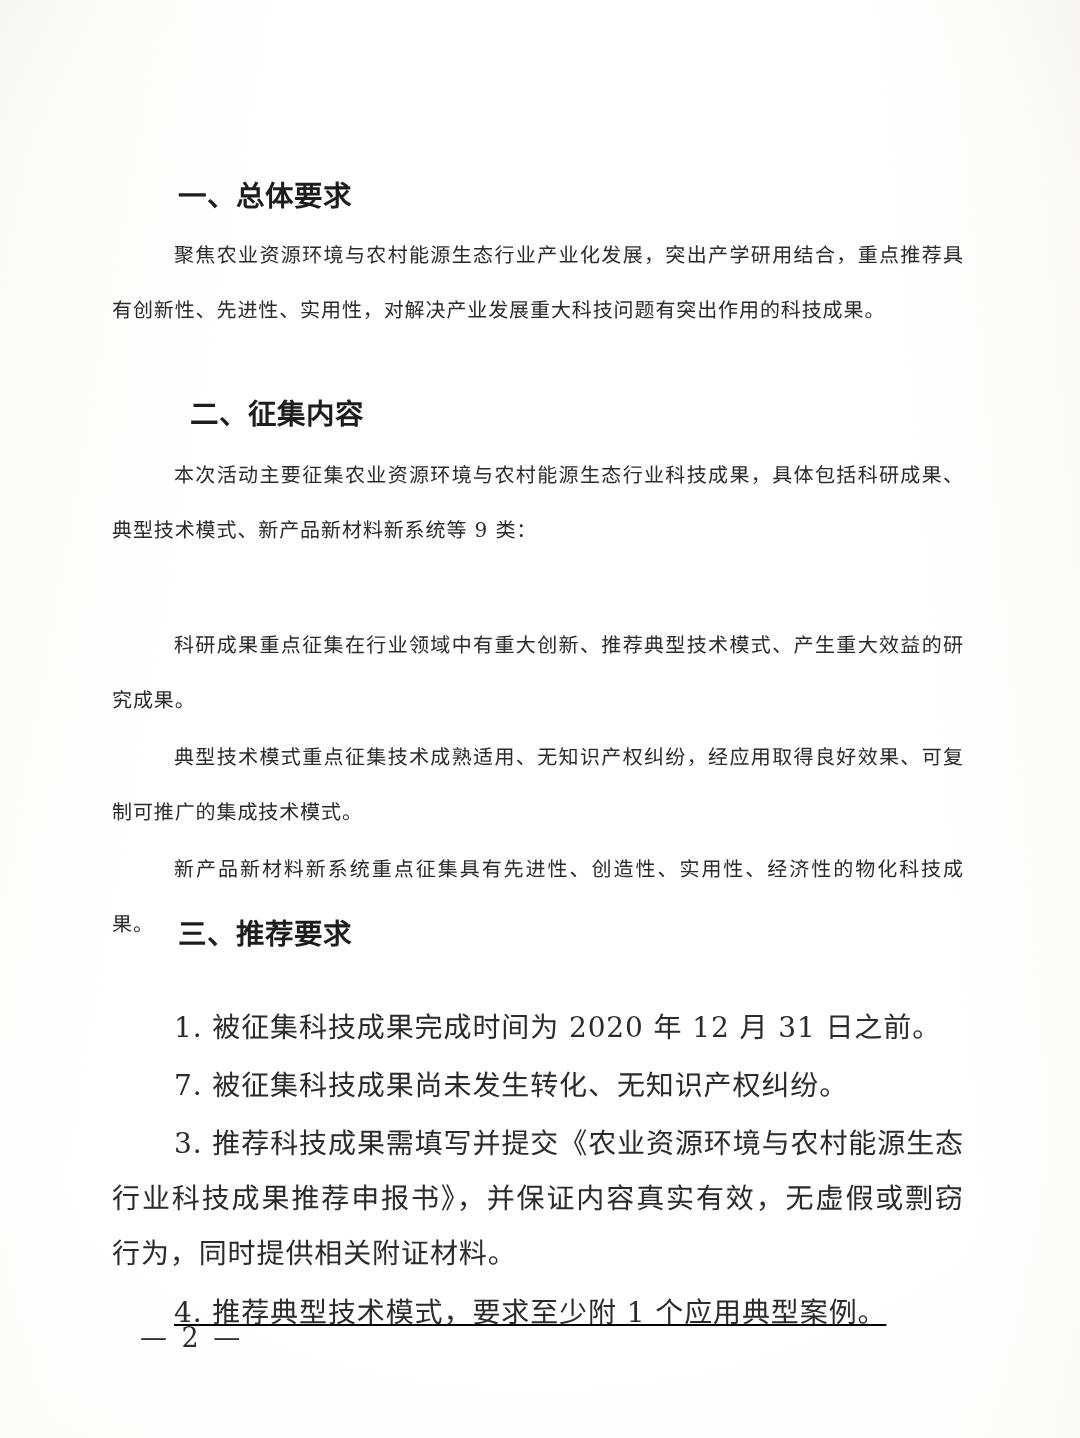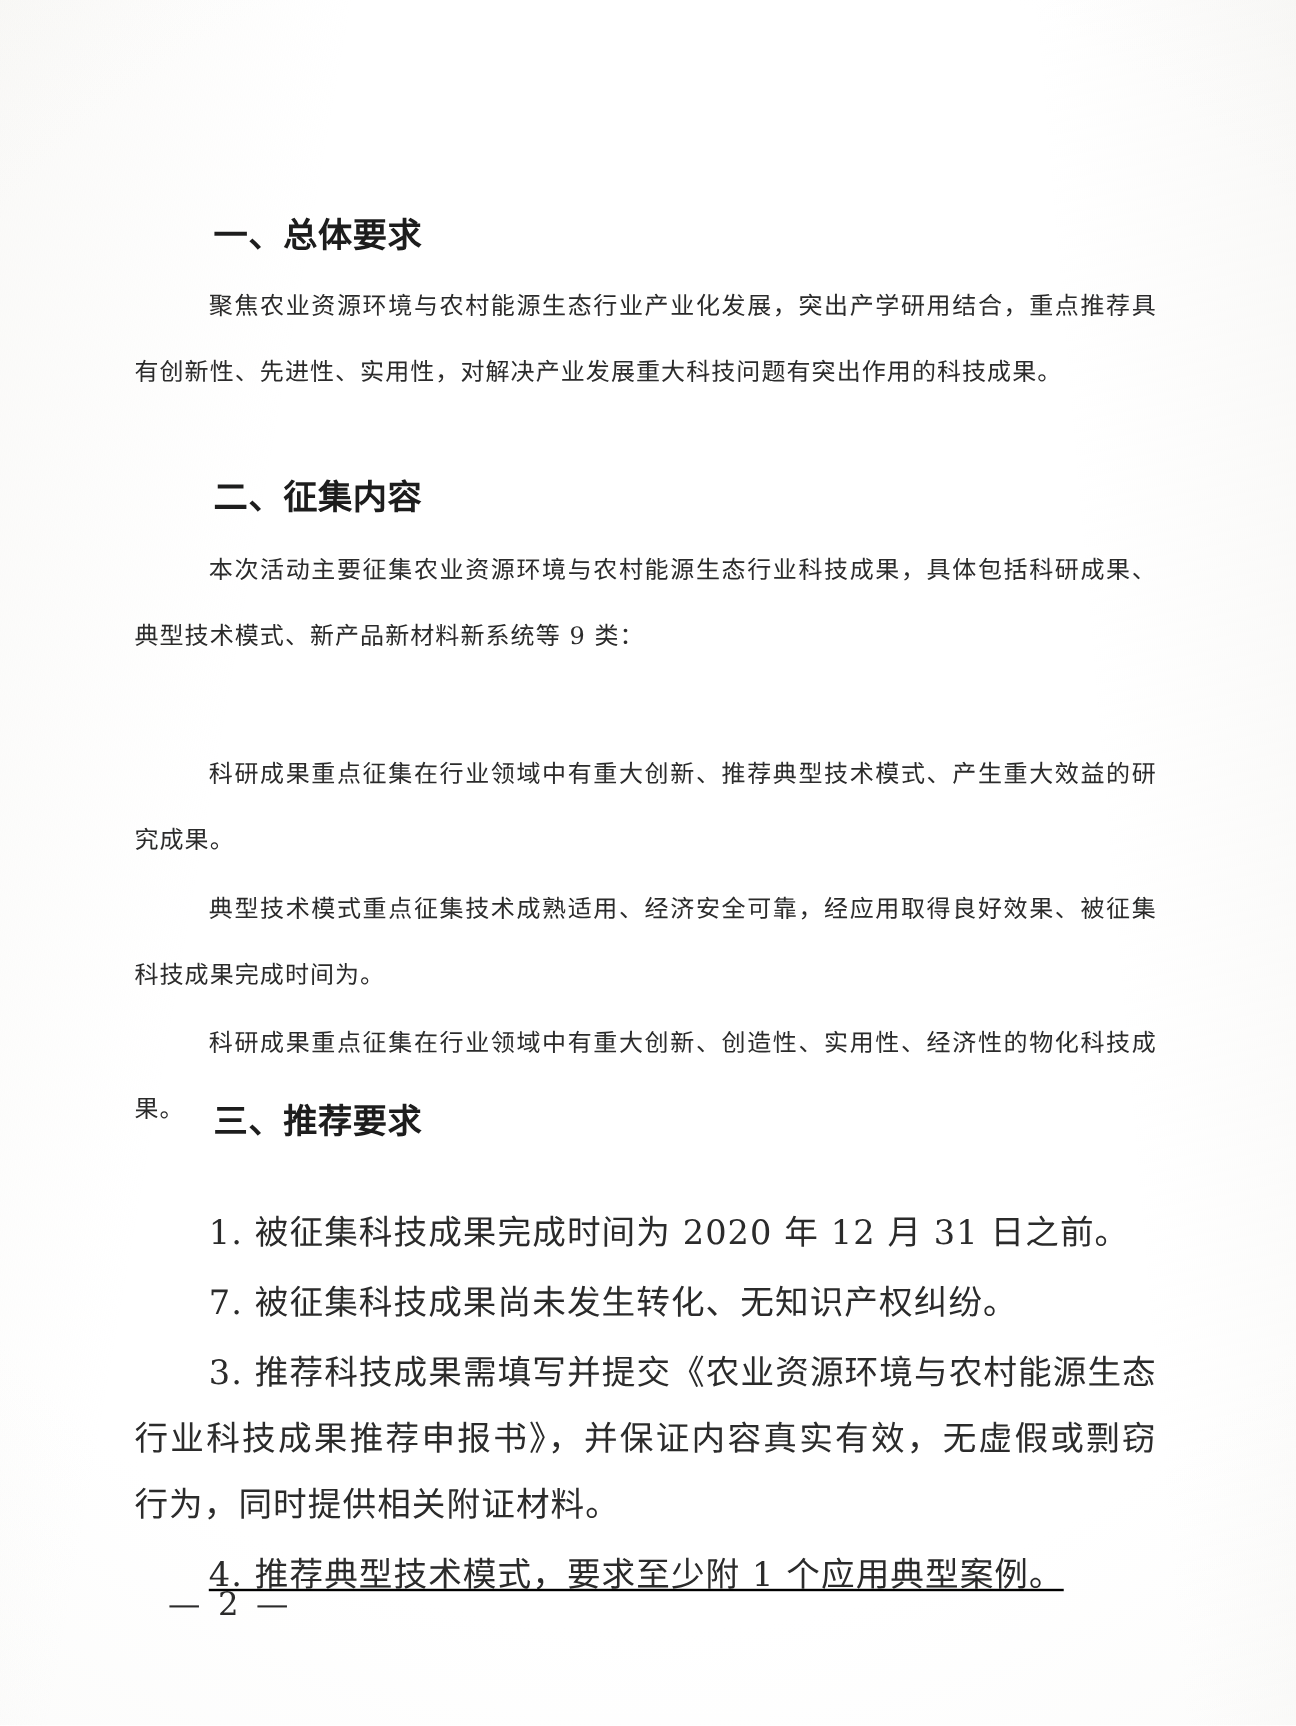--- a/index.html
+++ b/index.html
@@ -82,21 +82,21 @@
     top: 1322px;
     font-family: "DejaVu Serif", "Liberation Serif", serif;
     font-size: 27px;
     color: #2b2b2b;
     letter-spacing: 3px;
   }
 
   
   .blk-h1 { position: absolute; left: 0; top: 182px;  width: 852px; }
   .blk-p1 { position: absolute; left: 0; top: 228px;  width: 852px; }
-  .blk-h2 { position: absolute; left: 0; top: 400px;  width: 852px; }
+  .blk-h2 { position: absolute; left: 12px; top: 400px;  width: 852px; }
   .blk-p2 { position: absolute; left: 0; top: 448px;  width: 852px; }
   .blk-p3 { position: absolute; left: 0; top: 618px;  width: 852px; }
   .blk-p4 { position: absolute; left: 0; top: 730px;  width: 852px; }
   .blk-p5 { position: absolute; left: 0; top: 842px;  width: 852px; }
   .blk-h3 { position: absolute; left: 0; top: 920px;  width: 852px; }
   .blk-i1 { position: absolute; left: 0; top: 1000px; width: 852px; }
   .blk-i2 { position: absolute; left: 0; top: 1058px; width: 852px; }
   .blk-i3 { position: absolute; left: 0; top: 1116px; width: 852px; }
   .blk-i4 { position: absolute; left: 0; top: 1285px; width: 852px; text-decoration: underline; }
 </style>
@@ -122,25 +122,25 @@
 
     <div class="blk-p2">
       <p class="para">本次活动主要征集农业资源环境与农村能源生态行业科技成果，具体包括科研成果、典型技术模式、新产品新材料新系统等 9 类：</p>
     </div>
 
     <div class="blk-p3">
       <p class="para">科研成果重点征集在行业领域中有重大创新、推荐典型技术模式、产生重大效益的研究成果。</p>
     </div>
 
     <div class="blk-p4">
-      <p class="para">典型技术模式重点征集技术成熟适用、经济安全可靠，经应用取得良好效果、被征集科技成果完成时间为。</p>
+      <p class="para">典型技术模式重点征集技术成熟适用、无知识产权纠纷，经应用取得良好效果、可复制可推广的集成技术模式。</p>
     </div>
 
     <div class="blk-p5">
-      <p class="para">科研成果重点征集在行业领域中有重大创新、创造性、实用性、经济性的物化科技成果。</p>
+      <p class="para">新产品新材料新系统重点征集具有先进性、创造性、实用性、经济性的物化科技成果。</p>
     </div>
 
     <div class="blk-h3">
       <p class="heading">三、推荐要求</p>
     </div>
 
     <div class="blk-i1">
       <p class="item">1. 被征集科技成果完成时间为 2020 年 12 月 31 日之前。</p>
     </div>
 

